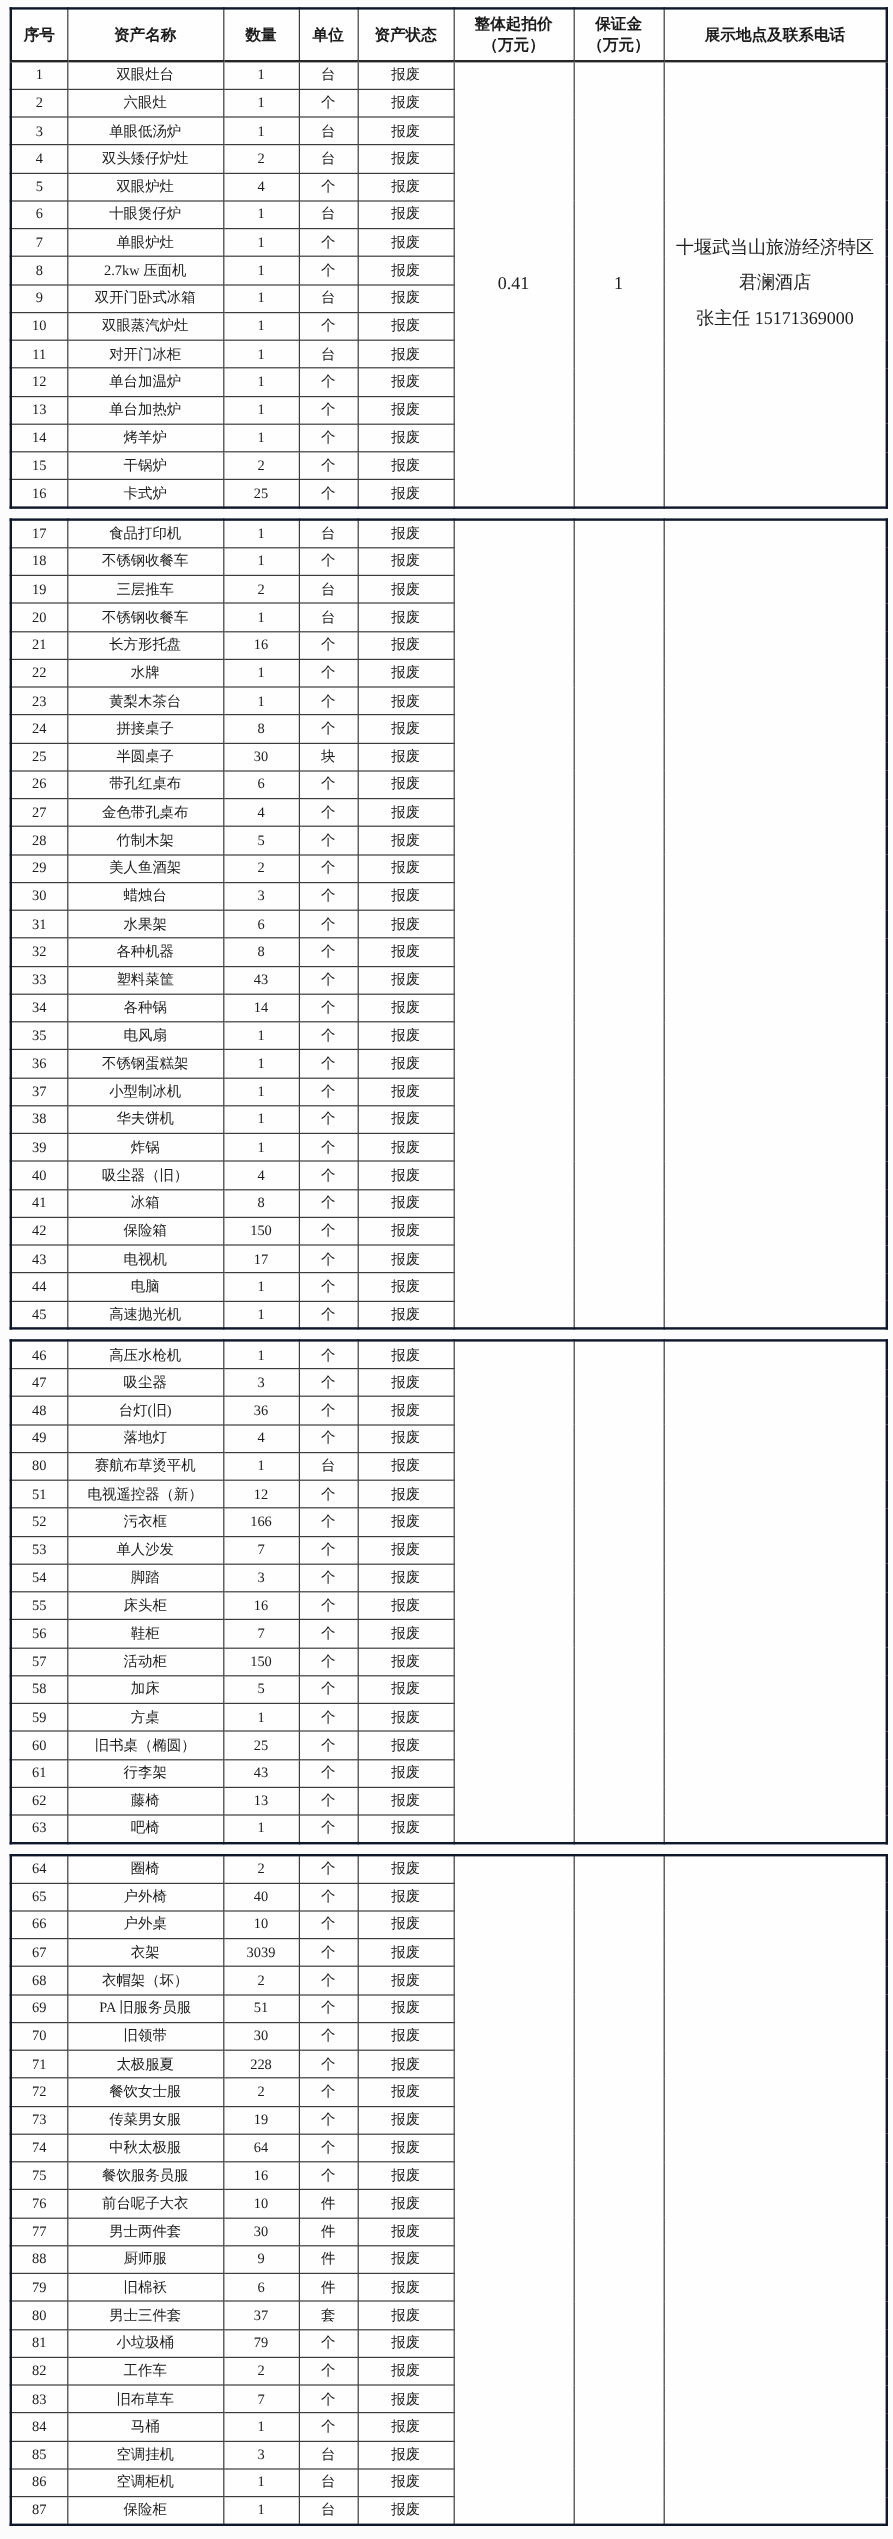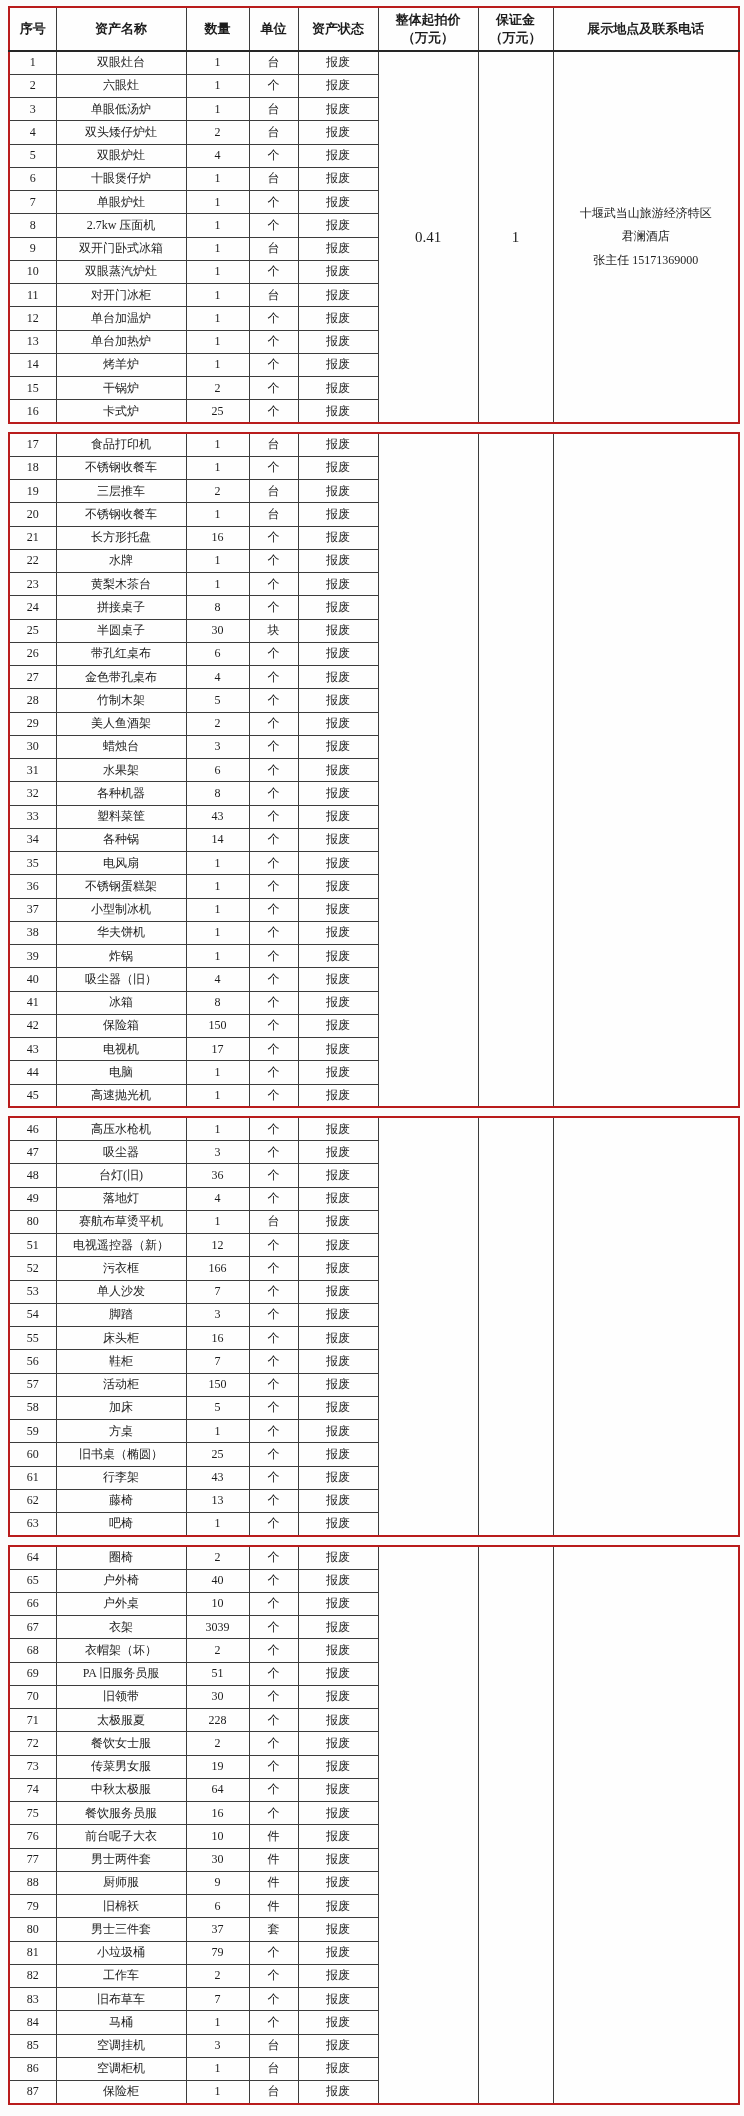--- a/index.html
+++ b/index.html
@@ -15,21 +15,21 @@
     box-sizing: border-box;
     overflow: hidden;
   }
   #doc {
     padding: 6px 6px 0 8px;
   }
   table.grid {
     border-collapse: collapse;
     table-layout: fixed;
     width: 730px;
-    border: 2px solid #b91c1c;
+    border: 2px solid #0f172a;
     background: #fefefe;
   }
   table.grid + table.grid {
     margin-top: 8px;
   }
   .grid th, .grid td {
     border: 1px solid #3c3c3c;
     text-align: center;
     vertical-align: middle;
     overflow: hidden;
@@ -52,21 +52,21 @@
   .grid td {
     font-size: 12px;
     line-height: 1.1;
     white-space: nowrap;
   }
   td.starting-price, td.deposit {
     font-size: 15px;
   }
   td.location-contact {
     white-space: pre-line;
-    font-size: 12px;
+    font-size: 15px;
     line-height: 1.95;
   }
   col.c0 { width: 47px; }
   col.c1 { width: 130px; }
   col.c2 { width: 63px; }
   col.c3 { width: 49px; }
   col.c4 { width: 80px; }
   col.c5 { width: 100px; }
   col.c6 { width: 75px; }
   col.c7 { width: 186px; }

